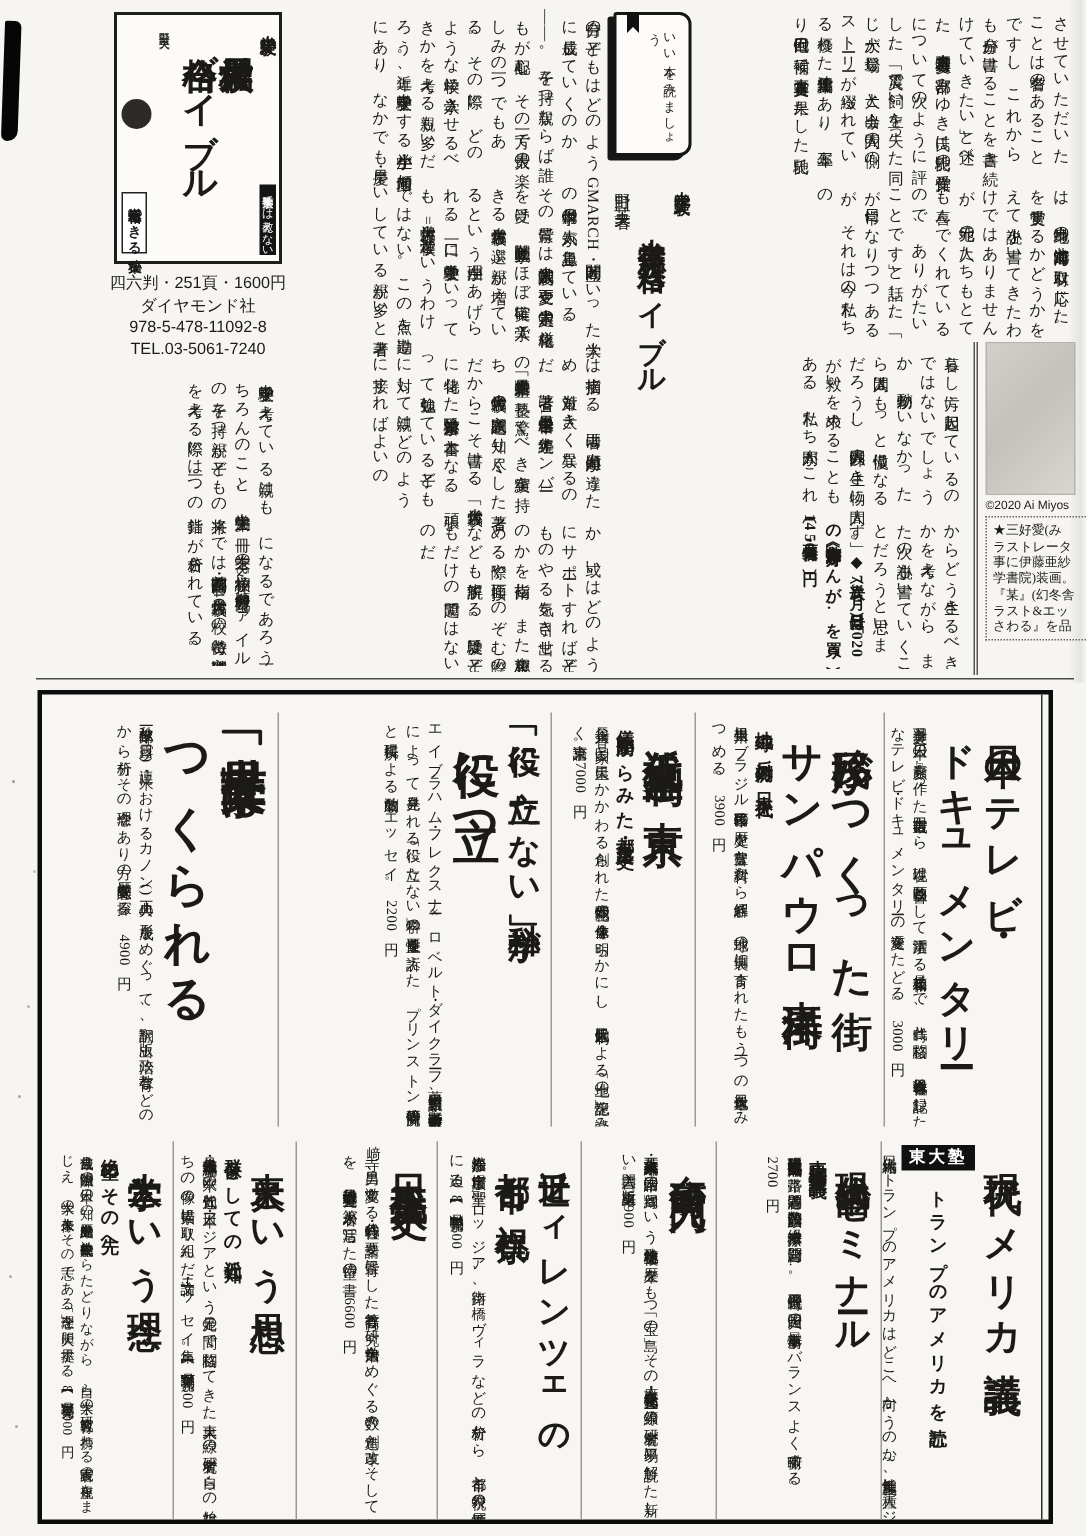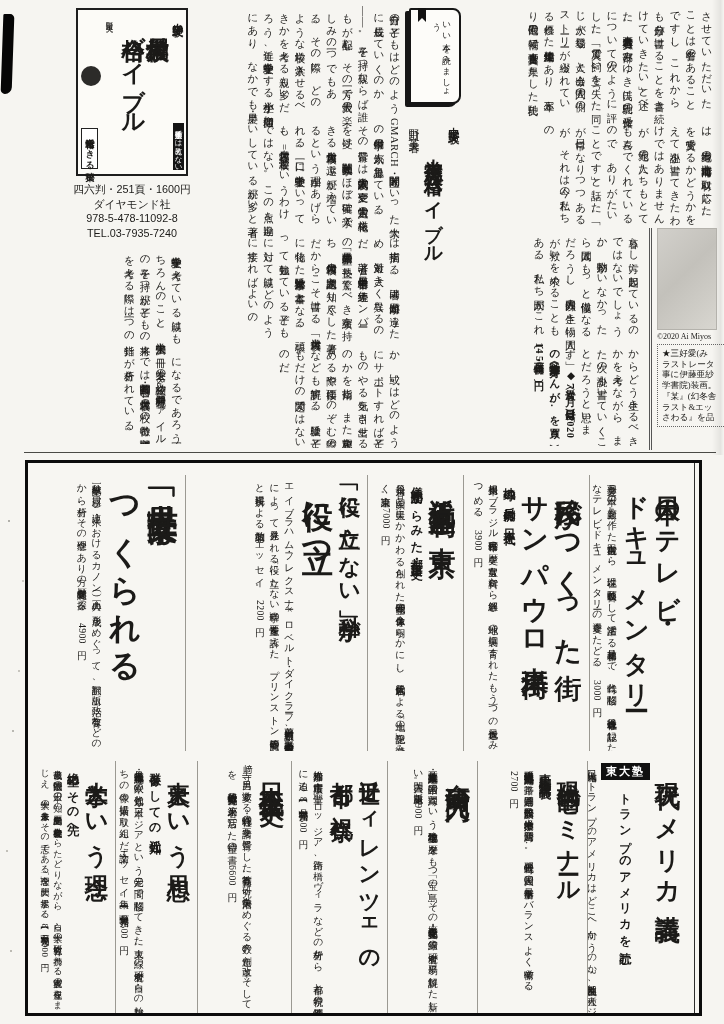--- a/index.html
+++ b/index.html
@@ -21,21 +21,21 @@
   .small{font-size:10.5px;line-height:1.5;letter-spacing:.5px;}
 
   
   .naoki-a{position:absolute;left:462px;top:4px;width:252px;height:222px;columns:2;column-gap:7px;}
   .naoki-b{position:absolute;left:455px;top:230px;width:186px;height:216px;columns:2;column-gap:7px;}
   .next-issue{font-weight:bold;}
   .photo-col{position:absolute;left:649px;top:228px;width:75px;height:222px;
              border-left:3px double #555;padding-left:5px;box-sizing:border-box;}
   .photo{width:58px;height:100px;background:linear-gradient(135deg,#d2d0cb 0%,#c3c1bb 45%,#d8d6d0 100%);
          border:1px solid #b4b2ac;}
-  .photo-cap{font-size:8px;font-family:Liberation Serif, serif;margin:2px 0 3px 0;white-space:nowrap;}
+  .photo-cap{font-size:8px;font-family:Liberation Sans, sans-serif;margin:2px 0 3px 0;white-space:nowrap;}
   .profile-box{border:1px dotted #666;border-right:none;padding:3px 2px 3px 4px;width:64px;}
   .profile-box div{font-size:8.6px;line-height:1.25;white-space:nowrap;overflow:hidden;}
 
   
   .rv-head{position:absolute;left:405px;top:8px;width:56px;height:440px;}
   .book-icon{position:relative;width:48px;height:92px;background:#fdfcf9;border:2px solid #161616;
              border-radius:2px 8px 8px 2px;box-shadow:-4px 3px 0 #161616;margin-left:4px;}
   .book-icon .bm{position:absolute;top:-2px;left:7px;width:8px;height:14px;background:#111;
                  clip-path:polygon(0 0,100% 0,100% 100%,50% 72%,0 100%);}
   .book-icon .logo{position:absolute;top:6px;right:8px;font-size:8.5px;line-height:1.15;letter-spacing:1px;}
@@ -147,21 +147,21 @@
     </div>
     <div class="tag1 v" data-bind="book_ad.tagline1">大手進学塾では教えない</div>
     <div class="auth v" data-bind="book_ad.author">野田英夫</div>
     <div class="badge"></div>
     <div class="tag2 v" data-bind="book_ad.tagline2">逆転合格できる秘策</div>
   </div>
   <div class="card-info">
     <div data-bind="book_ad.spec">四六判・251頁・1600円</div>
     <div data-bind="book_ad.publisher">ダイヤモンド社</div>
     <div data-bind="book_ad.isbn">978-5-478-11092-8</div>
-    <div data-bind="book_ad.tel">TEL.03-7935-7240</div>
+    <div data-bind="book_ad.tel">TEL.03-5061-7240</div>
   </div>
 
   <div class="top-rule"></div>
 
   <div class="ad">
     <div class="inner-rule"></div>
 
     <div class="ad-row row1">
       <div class="entry" style="width:98px">
         <div class="e-titles">

